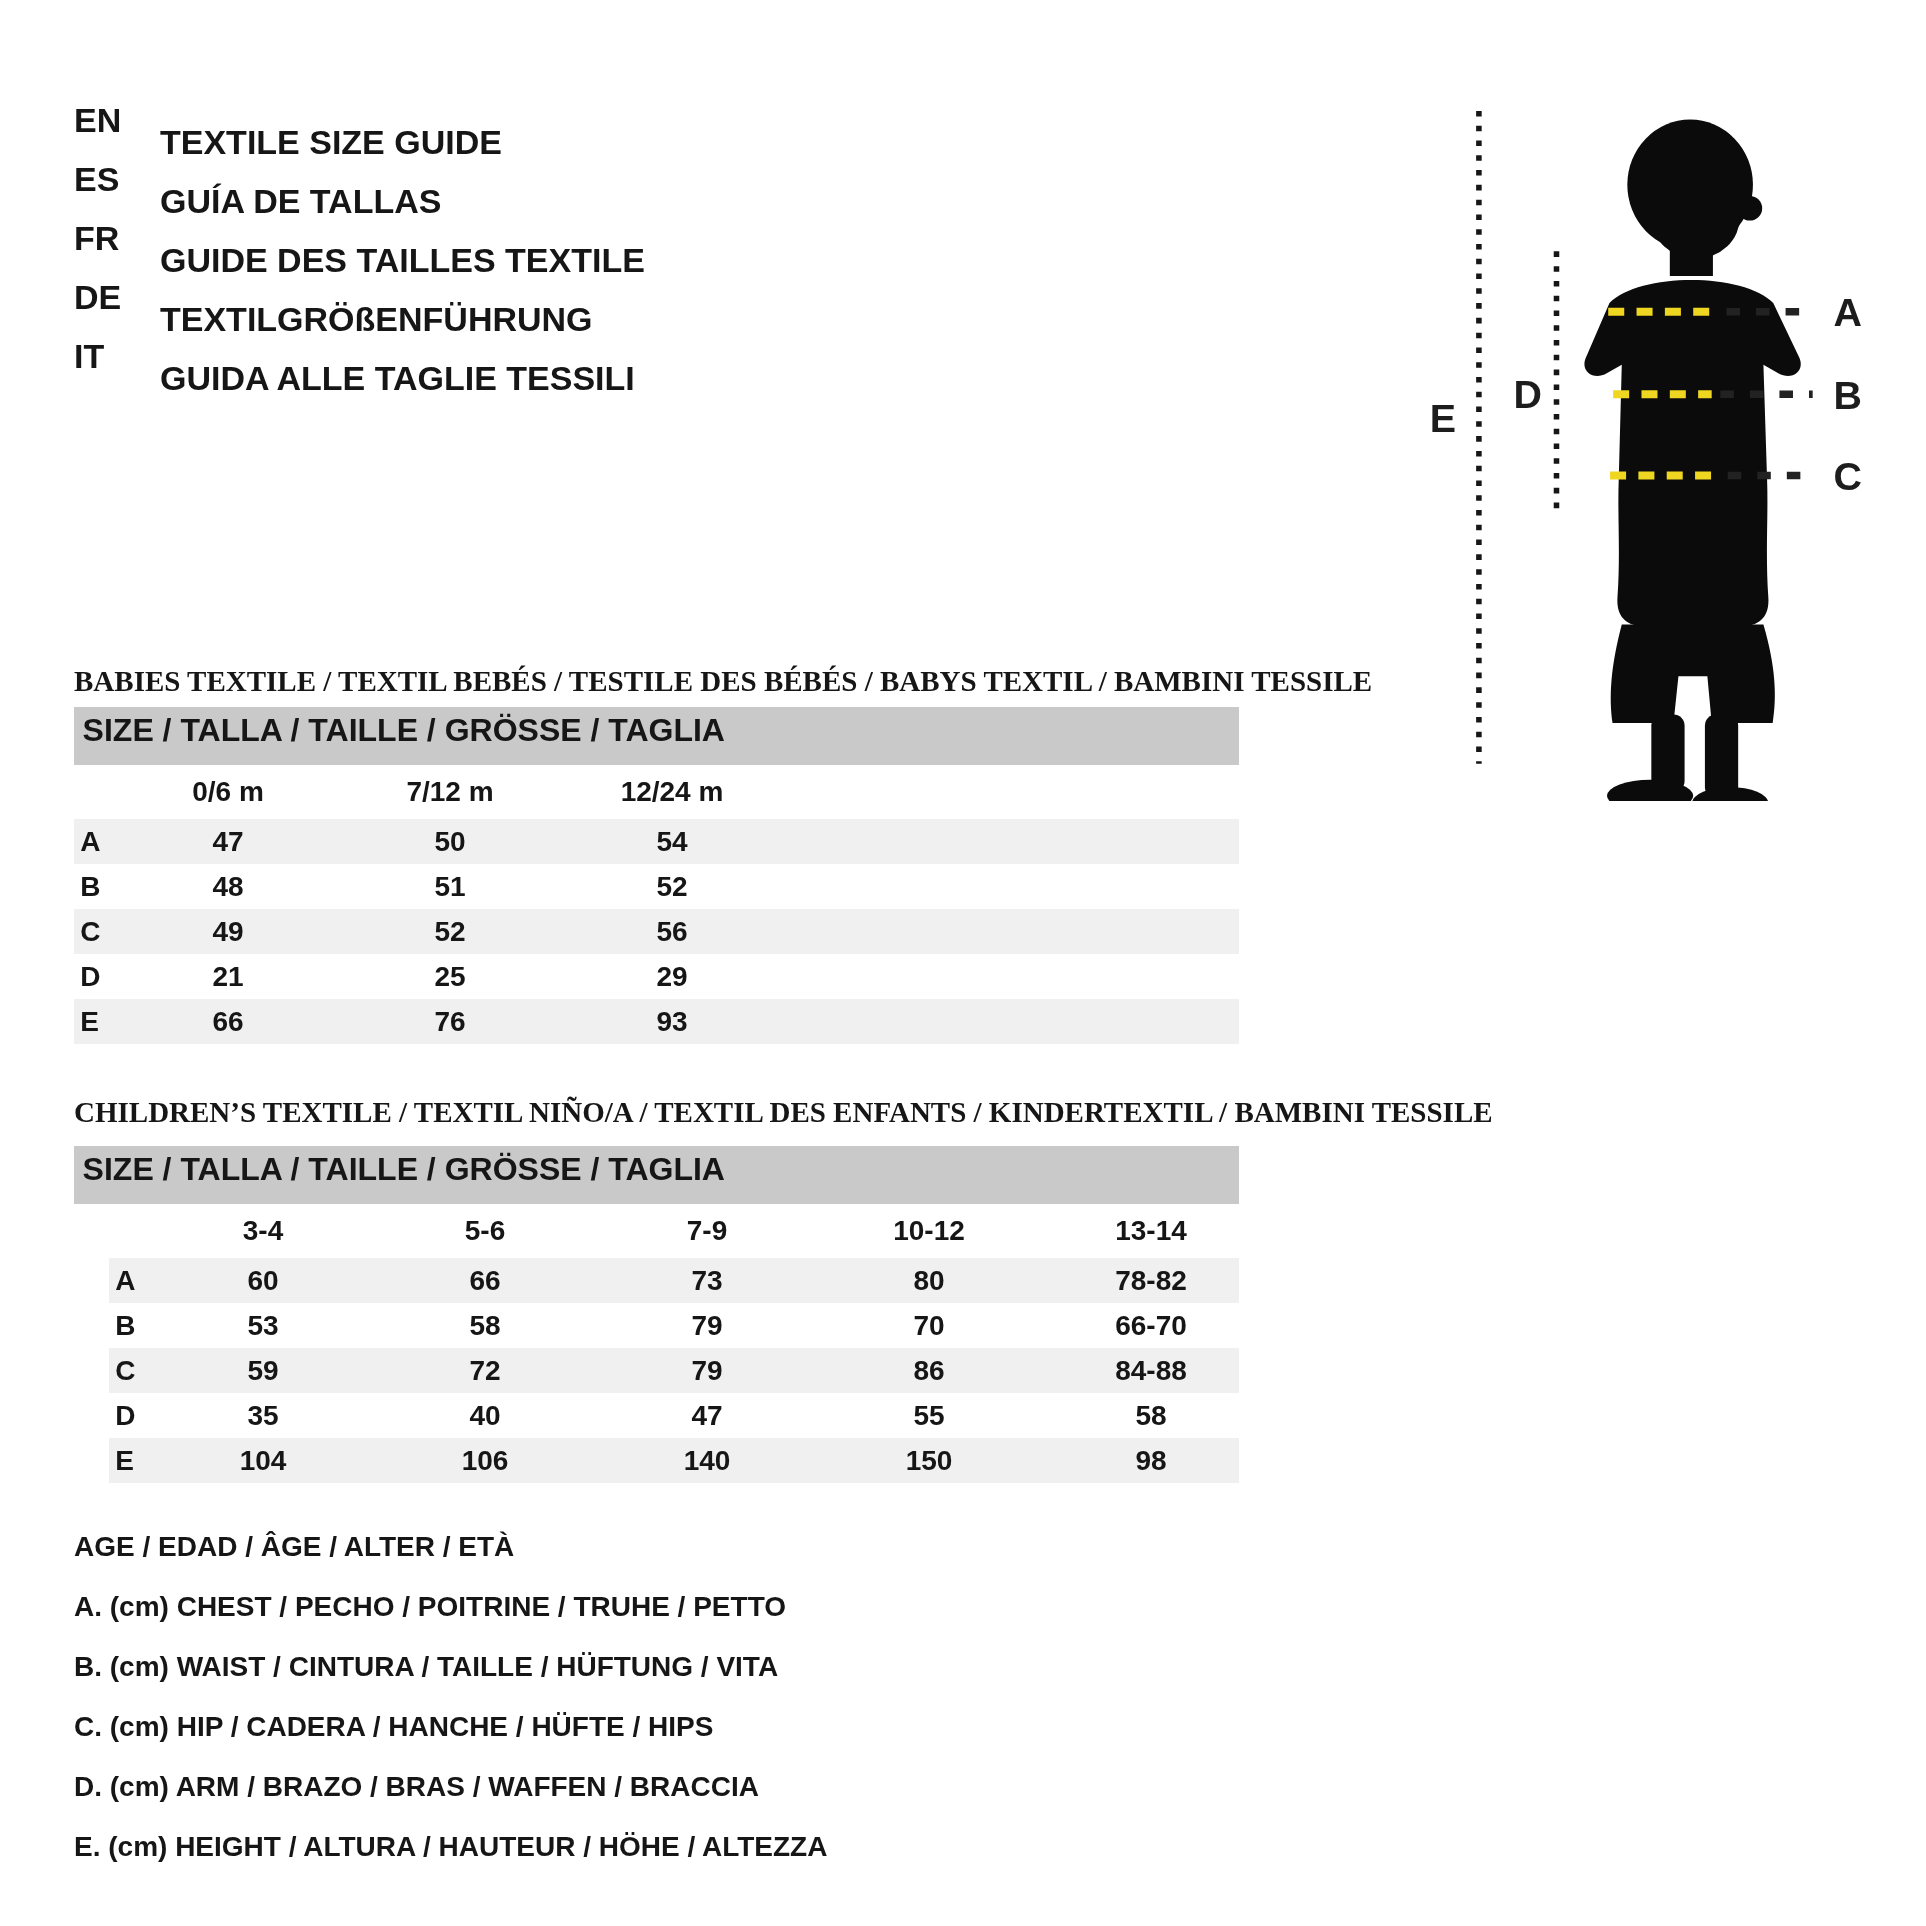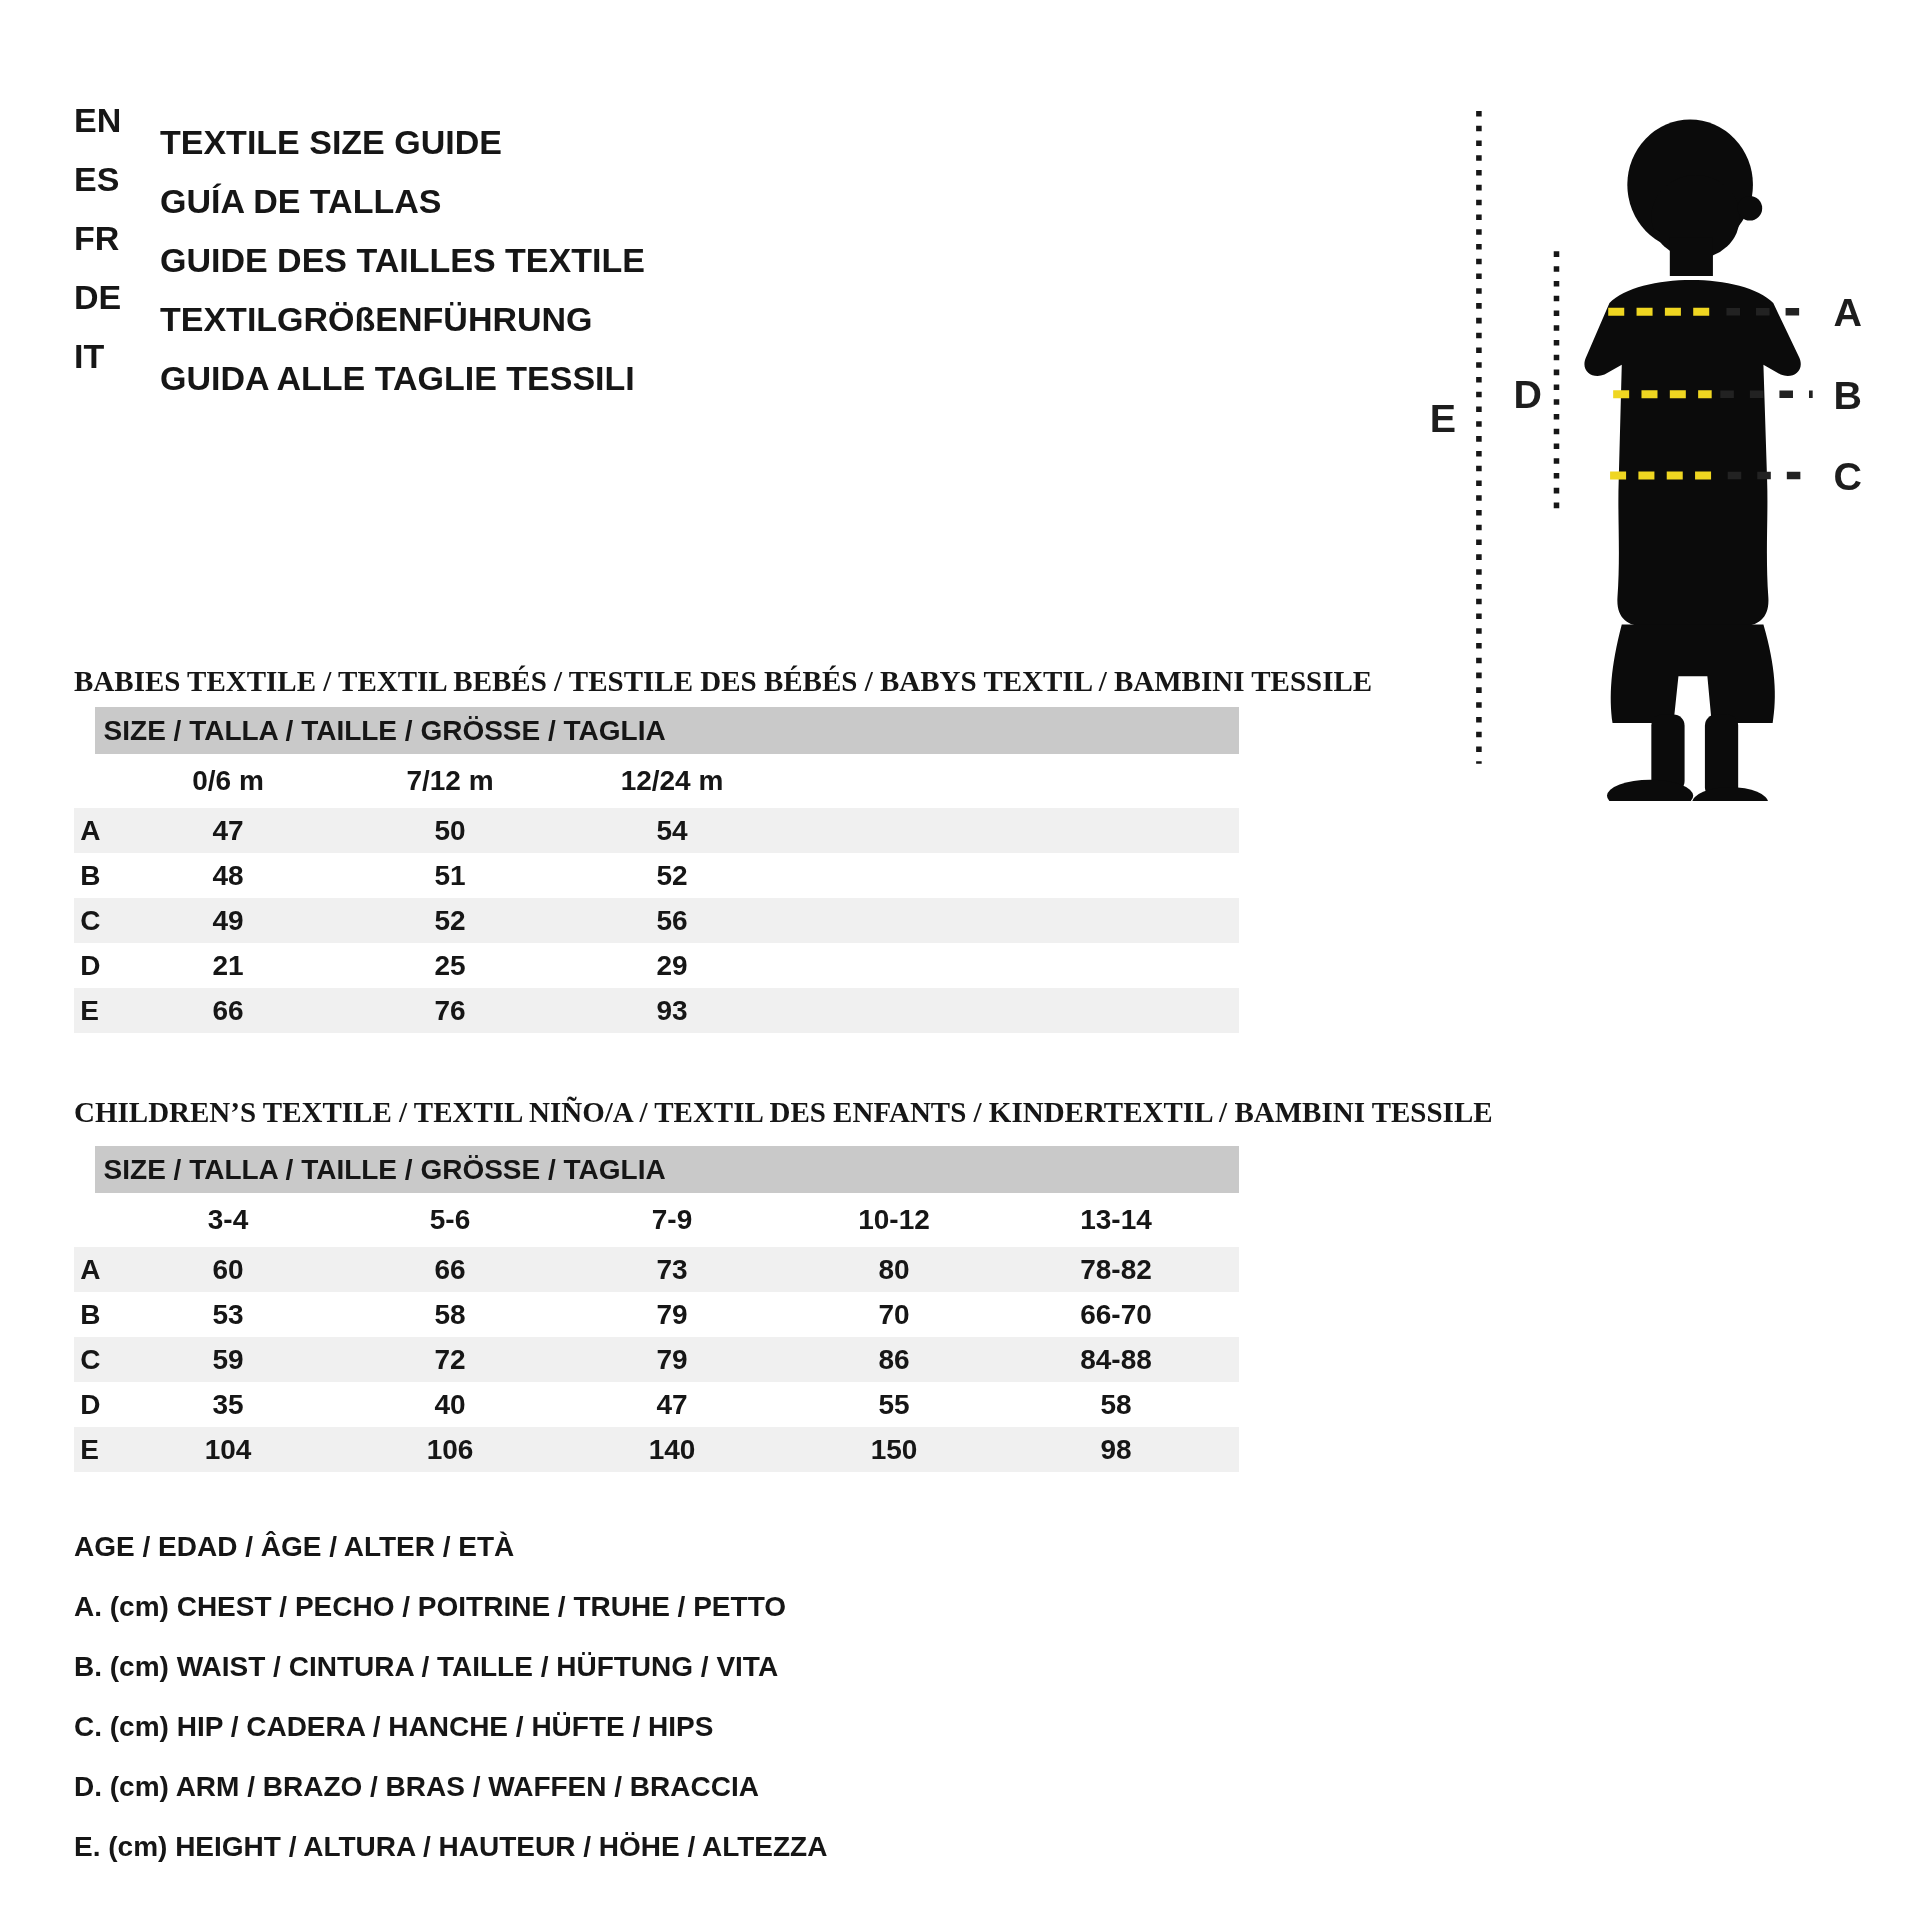--- a/index.html
+++ b/index.html
@@ -13,24 +13,24 @@
   .lang-code{width:86px;flex:0 0 86px;}
   .lang-title{white-space:nowrap;margin-top:44px;}
   
   .section-title{position:absolute;left:74px;font-size:29px;white-space:nowrap;font-family:Liberation Serif, serif;}
   .title-babies{top:641px;}
   .title-children{top:1072px;}
   
   .size-table{position:absolute;left:74px;width:1165px;}
   .table-babies{top:707px;}
   .table-children{top:1146px;}
-  .size-bar{height:47px;line-height:47px;background:#c9c9c9;padding-left:8.6px;font-size:28px;white-space:nowrap;margin-left:21px;}
+  .size-bar{height:58px;line-height:47px;background:#c9c9c9;padding-left:8.6px;font-size:32px;white-space:nowrap;}
   .cols-row{display:grid;height:54px;align-items:center;font-size:28px;}
   .babies-grid{grid-template-columns:43px 222px 222px 222px 1fr;}
-  .children-grid{grid-template-columns:43px 222px 222px 222px 222px 222px 1fr;}
+  .children-grid{grid-template-columns:43px 222px 222px 222px 222px 222px 1fr;margin-left:35px;}
   .col-h{text-align:center;}
   .data-row{display:grid;height:45px;align-items:center;font-size:28px;}
   .data-row:nth-child(odd){background:#f0f0f0;}
   .rows-wrap .data-row:nth-child(odd){background:#f0f0f0;}
   .rows-wrap .data-row:nth-child(even){background:#ffffff;}
   .row-letter{padding-left:6.2px;}
   .cell{text-align:center;}
   
   .legend{position:absolute;left:74px;top:1517px;}
   .legend-line{height:60px;display:flex;align-items:center;font-size:28px;white-space:nowrap;}

